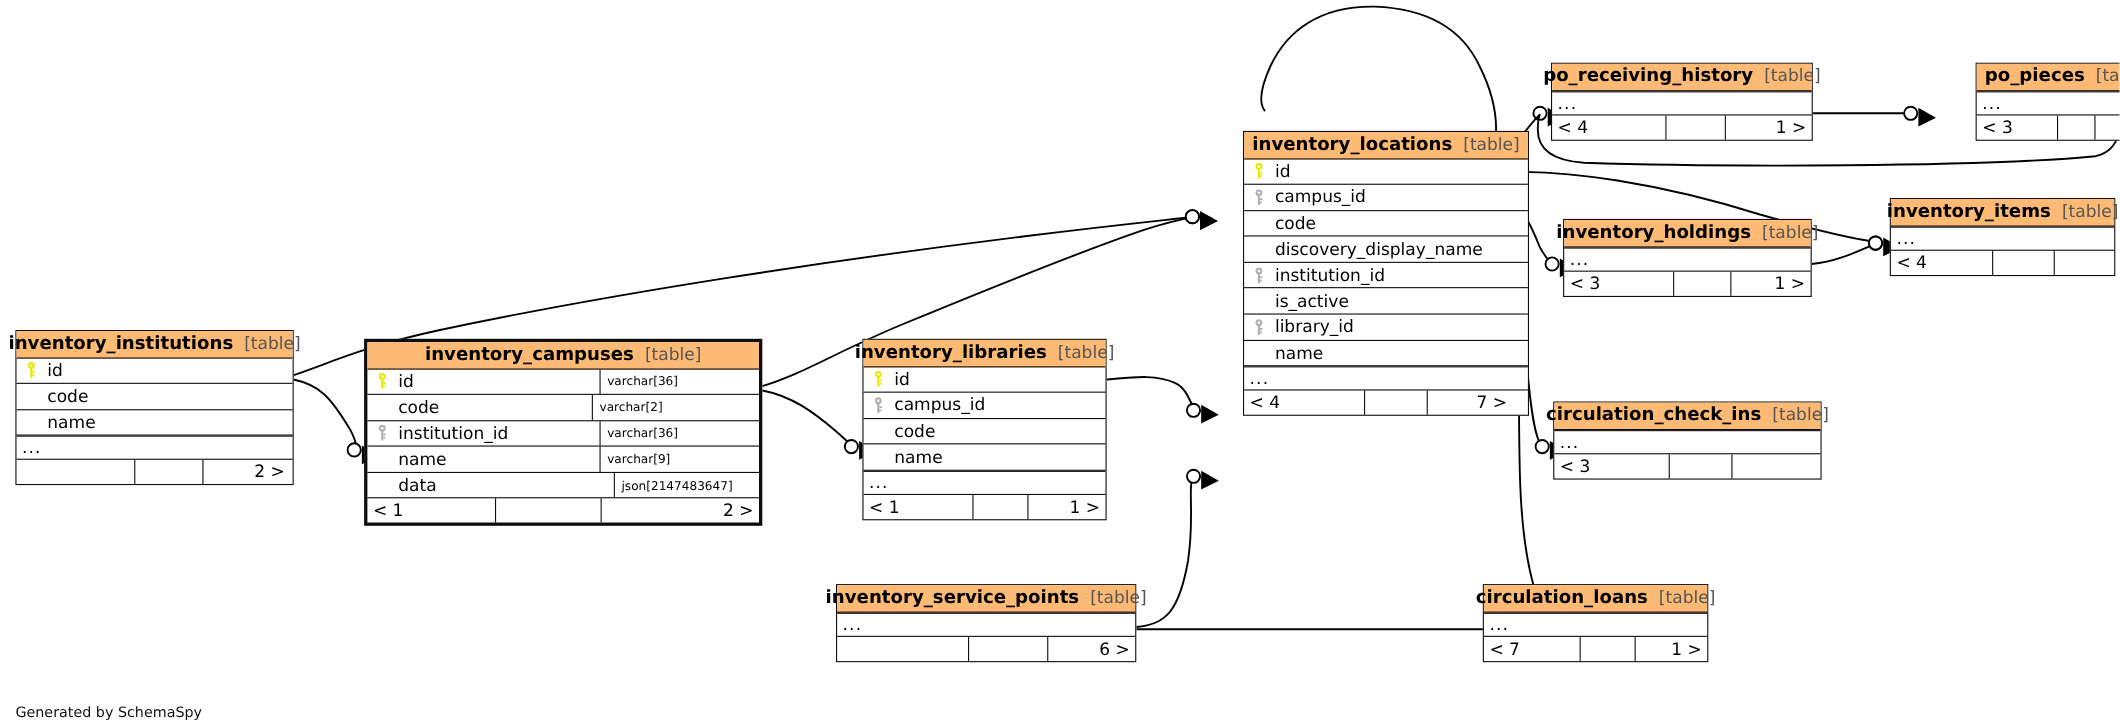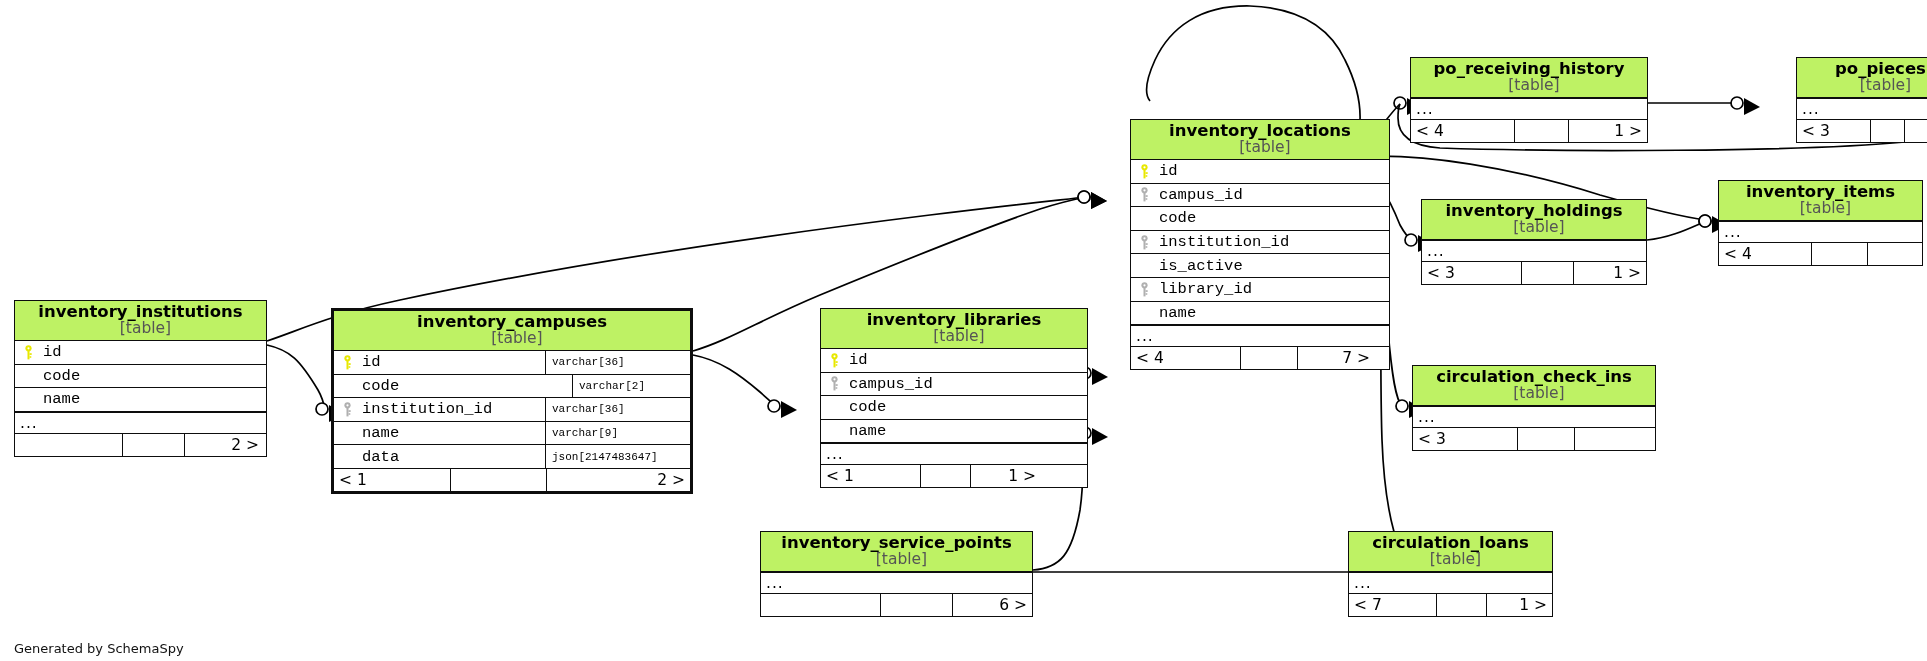--- a/index.html
+++ b/index.html
@@ -3,26 +3,26 @@
 <meta charset="utf-8">
 <title>SchemaSpy Relationships</title>
 <style>
   html,body{margin:0;padding:0;background:#ffffff;}
   body{font-family:"DejaVu Sans","Liberation Sans",sans-serif;}
   #canvas{position:relative;width:1927px;height:661px;overflow:hidden;background:#fff;}
   #edges{position:absolute;left:0;top:0;width:1927px;height:661px;}
   .table-box{position:absolute;background:#ffffff;border:1.6px solid #0d0d0d;box-sizing:border-box;}
   .table-box.focused{border-width:3.2px;}
   .t-title{display:flex;align-items:center;justify-content:center;
-    background:#bef264;border-bottom:1.6px solid #0d0d0d;padding:3px 9px 4px 9px;
-    white-space:nowrap;line-height:1;flex-direction:column;}
+    background:#fdba74;border-bottom:1.6px solid #0d0d0d;padding:3px 9px 4px 9px;
+    white-space:nowrap;line-height:1;}
   .t-name{font-weight:bold;font-size:16.5px;color:#000;}
   .t-kind{font-size:15.5px;color:#555;padding-left:10px;}
   .t-row{display:flex;align-items:center;border-bottom:1.6px solid #0d0d0d;
-    height:23.6px;box-sizing:border-box;white-space:nowrap;font-family:Liberation Mono, monospace;}
+    height:23.6px;box-sizing:border-box;white-space:nowrap;}
   .t-row:last-of-type{border-bottom:none;}
   .col-key{width:26px;flex:0 0 26px;display:flex;align-items:center;justify-content:center;}
   .col-name{flex:1 1 auto;font-size:15.5px;color:#000;padding-left:2px;overflow:hidden;}
   .col-type{flex:0 0 auto;font-size:11px;color:#000;padding-left:6px;
     border-left:1.6px solid #0d0d0d;box-sizing:border-box;height:100%;
     display:flex;align-items:center;}
   .t-ellipsis{display:flex;align-items:center;height:22px;font-size:15.5px;
     color:#000;padding-left:5px;border-bottom:1.6px solid #0d0d0d;
     border-top:1.6px solid #0d0d0d;box-sizing:border-box;letter-spacing:1px;}
   .t-foot{display:flex;height:22px;box-sizing:border-box;}
@@ -168,21 +168,21 @@
               <rect x="5.5" y="8.2" width="2.2" height="1.7" fill="#e8e800"></rect>
               <rect x="5.5" y="11.2" width="1.8" height="1.6" fill="#e8e800"></rect>
             </svg>
           </span>
           <span class="col-name">id</span>
           <span class="col-type" style="width:145px">varchar[36]</span>
         </div>
         <div class="t-row">
           <span class="col-key"></span>
           <span class="col-name">code</span>
-          <span class="col-type" style="width:118px">varchar[2]</span>
+          <span class="col-type" style="width:152px">varchar[2]</span>
         </div>
         <div class="t-row">
           <span class="col-key">
             <svg class="keyicon" viewBox="0 0 9 15">
               <circle cx="4.5" cy="3.3" r="3.1" fill="#b0b0b0"></circle>
               <circle cx="4.5" cy="3.3" r="1.1" fill="#ffffff"></circle>
               <rect x="3.5" y="5.4" width="2" height="9" fill="#b0b0b0"></rect>
               <rect x="5.5" y="8.2" width="2.2" height="1.7" fill="#b0b0b0"></rect>
               <rect x="5.5" y="11.2" width="1.8" height="1.6" fill="#b0b0b0"></rect>
             </svg>
@@ -191,29 +191,29 @@
           <span class="col-type" style="width:145px">varchar[36]</span>
         </div>
         <div class="t-row">
           <span class="col-key"></span>
           <span class="col-name">name</span>
           <span class="col-type" style="width:145px">varchar[9]</span>
         </div>
         <div class="t-row">
           <span class="col-key"></span>
           <span class="col-name">data</span>
-          <span class="col-type" style="width:145px">json[2147483647]</span>
+          <span class="col-type" style="width:132px">json[2147483647]</span>
         </div>
         <div class="t-foot">
           <span class="f-cell f-l" style="width:117px">&lt; 1</span>
           <span class="f-cell f-l" style="width:96px"></span>
           <span class="f-cell f-r" style="width:143px">2 &gt;</span>
         </div>
       </div>
-      <div class="table-box" style="left: 820px; top: 308px; width: 268px;">
+      <div class="table-box" style="left: 784px; top: 308px; width: 222px;">
         <div class="t-title">
           <span class="t-name">inventory_libraries</span>
           <span class="t-kind">[table]</span>
         </div>
         <div class="t-row">
           <span class="col-key">
             <svg class="keyicon" viewBox="0 0 9 15">
               <circle cx="4.5" cy="3.3" r="3.1" fill="#e8e800"></circle>
               <circle cx="4.5" cy="3.3" r="1.1" fill="#ffffff"></circle>
               <rect x="3.5" y="5.4" width="2" height="9" fill="#e8e800"></rect>
@@ -277,20 +277,24 @@
               <rect x="5.5" y="11.2" width="1.8" height="1.6" fill="#b0b0b0"></rect>
             </svg>
           </span>
           <span class="col-name">campus_id</span>
         </div>
         <div class="t-row">
           <span class="col-key"></span>
           <span class="col-name">code</span>
         </div>
         <div class="t-row">
+          <span class="col-key"></span>
+          <span class="col-name">discovery_display_name</span>
+        </div>
+        <div class="t-row">
           <span class="col-key">
             <svg class="keyicon" viewBox="0 0 9 15">
               <circle cx="4.5" cy="3.3" r="3.1" fill="#b0b0b0"></circle>
               <circle cx="4.5" cy="3.3" r="1.1" fill="#ffffff"></circle>
               <rect x="3.5" y="5.4" width="2" height="9" fill="#b0b0b0"></rect>
               <rect x="5.5" y="8.2" width="2.2" height="1.7" fill="#b0b0b0"></rect>
               <rect x="5.5" y="11.2" width="1.8" height="1.6" fill="#b0b0b0"></rect>
             </svg>
           </span>
           <span class="col-name">institution_id</span>

